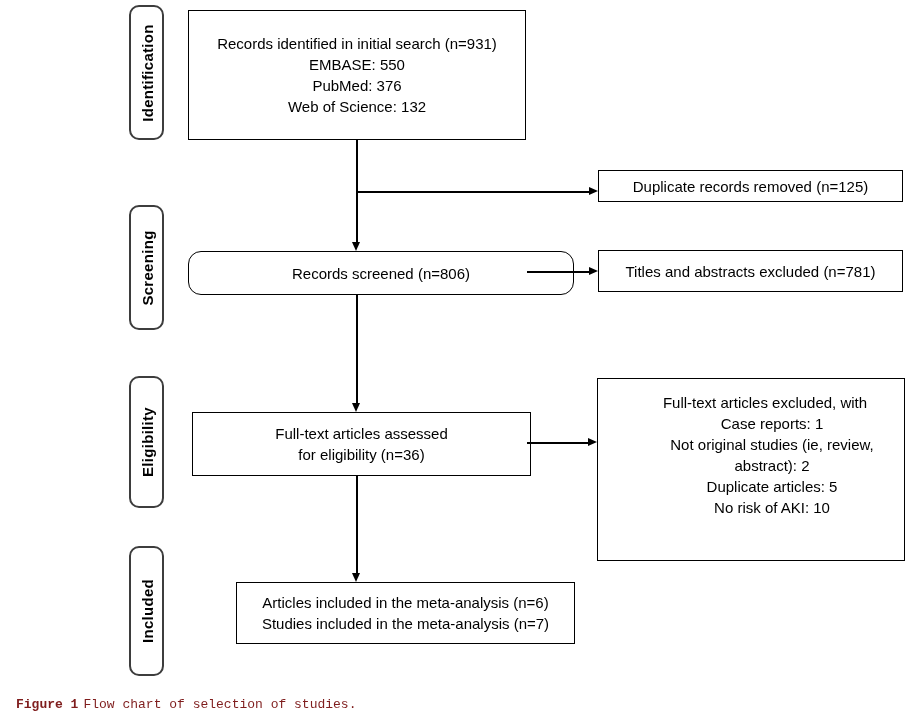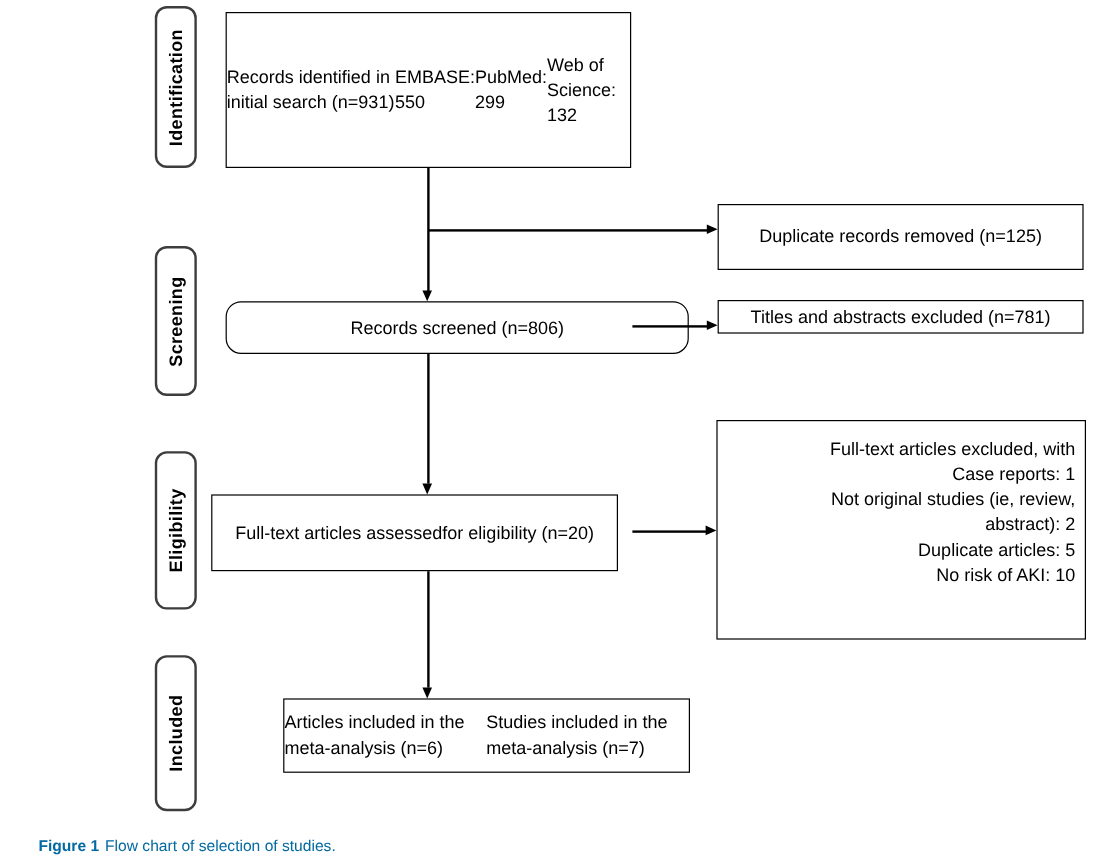--- a/index.html
+++ b/index.html
@@ -15,21 +15,21 @@
   .box {
     position: absolute;
     border: 1.5px solid #000000;
     background: #ffffff;
     box-sizing: border-box;
     font-size: 15px;
     line-height: 21px;
   }
   .center {
     display: flex;
-    flex-direction: row;
+    flex-direction: column;
     align-items: center;
     justify-content: center;
     text-align: left;
   }
   .stage {
     position: absolute;
     border: 2px solid #3d3d3d;
     border-radius: 10px;
     background: #ffffff;
     box-sizing: border-box;
@@ -54,29 +54,31 @@
   }
   .arrow-right {
     position: absolute;
     width: 0; height: 0;
     border-top: 4.5px solid transparent;
     border-bottom: 4.5px solid transparent;
     border-left: 9px solid #000000;
   }
   .excl-box {
     padding: 13px 8px 0 36px;
-    text-align: right;
+    text-align: center;
+    margin-top: 28px;
   }
   .excl-box .reason { padding-left: 14px; }
   .caption {
     position: absolute;
-    left: 32px;
+    left: 16px;
     top: 697px;
     font-size: 13px;
-    color: #0369a1;
+    color: #7f1d1d;
+    font-family: Liberation Mono, monospace;
   }
   .caption .cap-label { font-weight: bold; margin-right: 5px; }
 </style>
 </head>
 <body>
 
 <div class="canvas">
 
   <div class="stage" style="left:129px; top:5px; width:35px; height:135px;">
     <span class="vtext">Identification</span>
@@ -87,43 +89,43 @@
   <div class="stage" style="left:129px; top:376px; width:35px; height:132px;">
     <span class="vtext">Eligibility</span>
   </div>
   <div class="stage" style="left:129px; top:546px; width:35px; height:130px;">
     <span class="vtext">Included</span>
   </div>
 
   <div class="box center" style="left:188px; top:10px; width:338px; height:130px;">
     <div>Records identified in initial search (n=931)</div>
     <div>EMBASE: 550</div>
-    <div>PubMed: 299</div>
+    <div>PubMed: 376</div>
     <div>Web of Science: 132</div>
   </div>
 
   <div class="box center" style="left:188px; top:251px; width:386px; height:44px;border-radius:13px;">
     <div>Records screened (n=806)</div>
   </div>
 
-  <div class="box center" style="left:176px; top:412px; width:339px; height:64px;">
+  <div class="box center" style="left:192px; top:412px; width:339px; height:64px;">
     <div>Full-text articles assessed</div>
-    <div>for eligibility (n=20)</div>
+    <div>for eligibility (n=36)</div>
   </div>
 
   <div class="box center" style="left:188px; top:582px; width:339px; height:62px;margin-left:48px;">
     <div>Articles included in the meta-analysis (n=6)</div>
     <div>Studies included in the meta-analysis (n=7)</div>
   </div>
 
-  <div class="box center" style="left:598px; top:170px; width:305px; height:55px;">
+  <div class="box center" style="left:598px; top:170px; width:305px; height:32px;">
     <div>Duplicate records removed (n=125)</div>
   </div>
 
-  <div class="box center" style="left:598px; top:250px; width:305px; height:28px;">
+  <div class="box center" style="left:598px; top:250px; width:305px; height:42px;">
     <div>Titles and abstracts excluded (n=781)</div>
   </div>
 
   <div class="box excl-box" style="left:597px; top:350px; width:308px; height:183px;">
     <div>Full-text articles excluded, with</div>
     <div class="reason">Case reports: 1</div>
     <div class="reason">Not original studies (ie, review, abstract): 2</div>
     <div class="reason">Duplicate articles: 5</div>
     <div class="reason">No risk of AKI: 10</div>
   </div>

